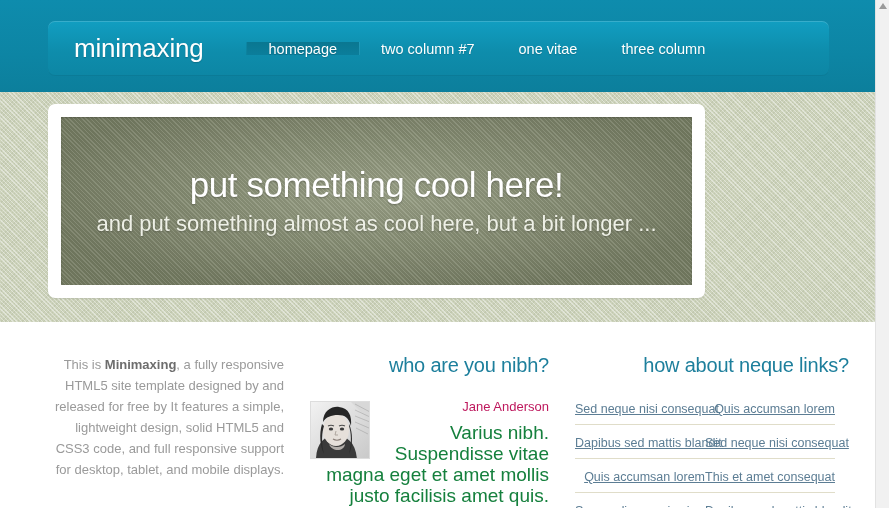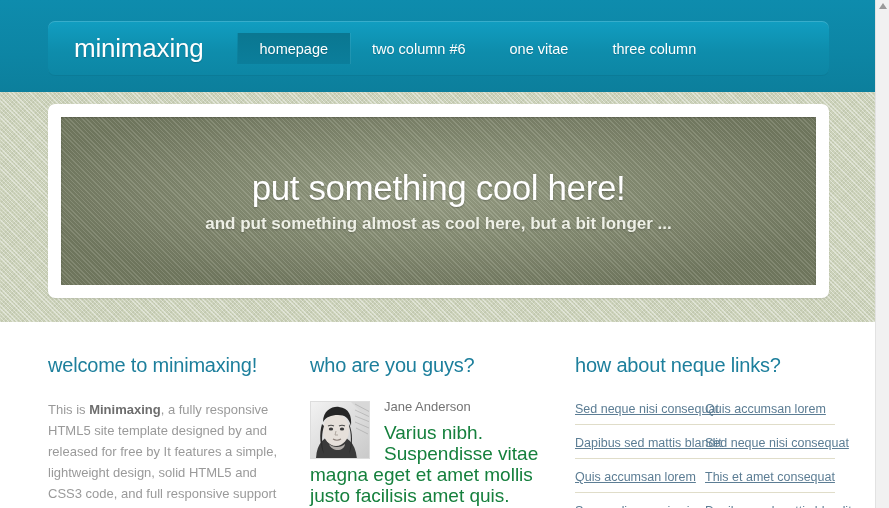--- a/index.html
+++ b/index.html
@@ -7,20 +7,21 @@
     margin: 0; padding: 0;
     width: 889px; height: 508px;
     overflow: hidden;
     font-family: "Liberation Sans", sans-serif;
     background: #ffffff;
   }
   #page {
     position: relative;
     width: 889px; height: 508px;
     overflow: hidden;
+    text-align: right;
   }
 
   
   #viewport {
     position: absolute;
     left: 0; top: 0;
     width: 875px; height: 508px;
     overflow: hidden;
     background: #ffffff;
   }
@@ -53,21 +54,21 @@
     font-weight: 400;
     letter-spacing: -0.2px;
     white-space: nowrap;
     text-shadow: 0 1px 1px rgba(0,0,0,0.18);
     cursor: pointer;
   }
   .nav-list {
     display: flex;
     align-items: stretch;
     list-style: none;
-    margin: 4px; padding: 8px;
+    margin: 13px; padding: 8px;
   }
   .nav-item {
     display: flex;
     align-items: center;
     padding: 0 22px;
     color: #ffffff;
     font-size: 14.5px;
     white-space: nowrap;
     cursor: pointer;
     text-shadow: 0 1px 1px rgba(0,0,0,0.16);
@@ -83,21 +84,21 @@
     position: relative;
     height: 230px;
     background-color: #ccd2ba;
     background-image:
       repeating-linear-gradient(45deg, rgba(255,255,255,0.42) 0 1px, rgba(255,255,255,0) 1px 3px),
       repeating-linear-gradient(-45deg, rgba(150,160,130,0.20) 0 1px, rgba(255,255,255,0) 1px 3px);
   }
   .hero-frame {
     position: absolute;
     left: 48px; top: 12px;
-    width: 781px; height: 194px;
+    width: 657px; height: 194px;
     background: #ffffff;
     border-radius: 7px;
     padding: 13px;
     box-shadow: 0 1px 2px rgba(0,0,0,0.10);
   }
   .hero {
     position: relative;
     width: 100%; height: 100%;
     overflow: hidden;
     background-color: #8a9274;
@@ -114,22 +115,22 @@
     color: #ffffff;
     font-size: 35px;
     font-weight: 400;
     letter-spacing: -0.4px;
     text-shadow: 0 1px 2px rgba(0,0,0,0.28);
     margin: 0 0 6px 0;
     white-space: nowrap;
   }
   .hero-sub {
     color: #eef0e6;
-    font-size: 17px;
-    font-weight: 700;
+    font-size: 22px;
+    font-weight: 400;
     text-shadow: 0 1px 2px rgba(0,0,0,0.26);
     margin: 0;
     white-space: nowrap;
   }
 
   
   .content {
     position: relative;
     padding: 32px 0 0 0;
     background: #ffffff;
@@ -161,21 +162,21 @@
   .profile-avatar {
     float: left;
     width: 60px; height: 58px;
     margin: 2px 14px 4px 0;
     border: 1px solid #dddddd;
     background: #cfcfcf;
     overflow: hidden;
   }
   .profile-avatar svg { display: block; }
   .profile-name {
-    color: #737373;
+    color: #be185d;
     font-size: 13px;
     font-weight: 400;
     margin: 17px 0 7px 0;
     line-height: 16px;
     padding-left: 9px;
   }
   .profile-text {
     color: #15803d;
     font-size: 19px;
     line-height: 21px;
@@ -228,45 +229,44 @@
 <body>
 
 <div id="page">
   <div id="viewport">
 
     <div class="header">
       <div class="navbar">
         <div class="logo">minimaxing</div>
         <ul class="nav-list">
           <li class="nav-item active">homepage</li>
-          <li class="nav-item">two column #6</li>
+          <li class="nav-item">two column #7</li>
           <li class="nav-item">one vitae</li>
           <li class="nav-item">three column</li>
         </ul>
       </div>
     </div>
 
     <div class="band">
       <div class="hero-frame">
         <div class="hero">
           <h1 class="hero-title">put something cool here!</h1>
           <p class="hero-sub">and put something almost as cool here, but a bit longer ...</p>
         </div>
       </div>
     </div>
 
     <div class="content">
 
       <div class="col col-1">
-        <h2 class="col-heading">welcome to minimaxing!</h2>
         <p class="body-text"><span>This is </span><b>Minimaxing</b><span>, a fully responsive HTML5 site template designed by and released for free by It features a simple, lightweight design, solid HTML5 and CSS3 code, and full responsive support for desktop, tablet, and mobile displays.</span></p>
       </div>
 
       <div class="col col-2">
-        <h2 class="col-heading">who are you guys?</h2>
+        <h2 class="col-heading">who are you nibh?</h2>
 
         <div class="profile clearfix">
           <div class="profile-avatar">
             <svg width="60" height="58" viewBox="0 0 60 58">
               <defs>
                 <linearGradient id="bgA" x1="0" y1="0" x2="1" y2="1">
                   <stop offset="0" stop-color="#f2f2f2"></stop>
                     <stop offset="1" stop-color="#c8c8c8"></stop>
                 </linearGradient>
               </defs>

